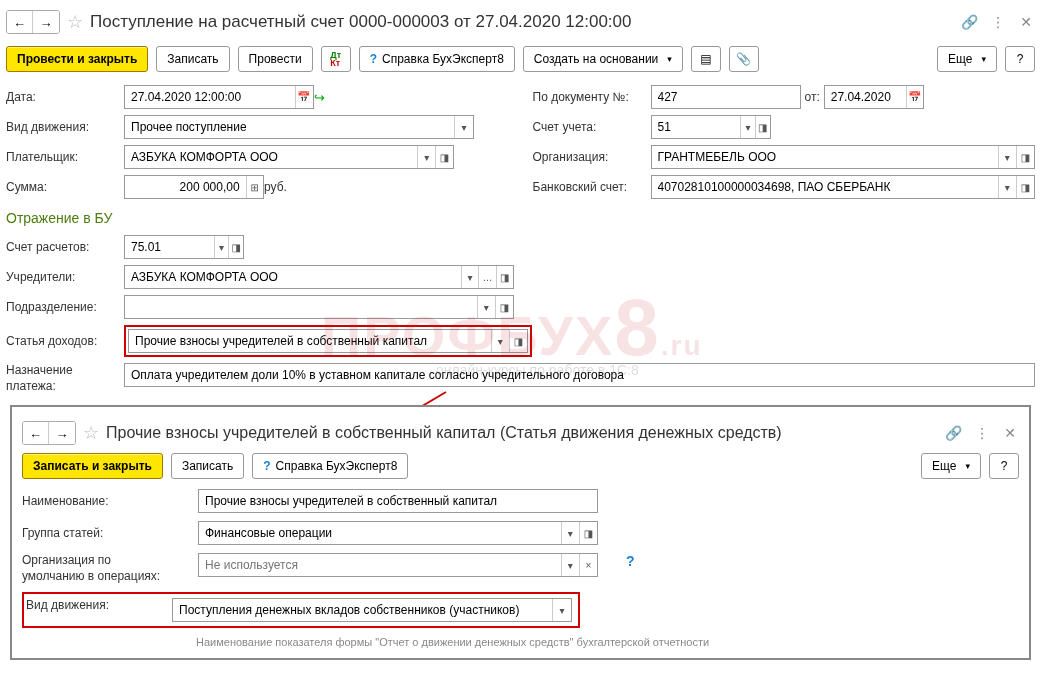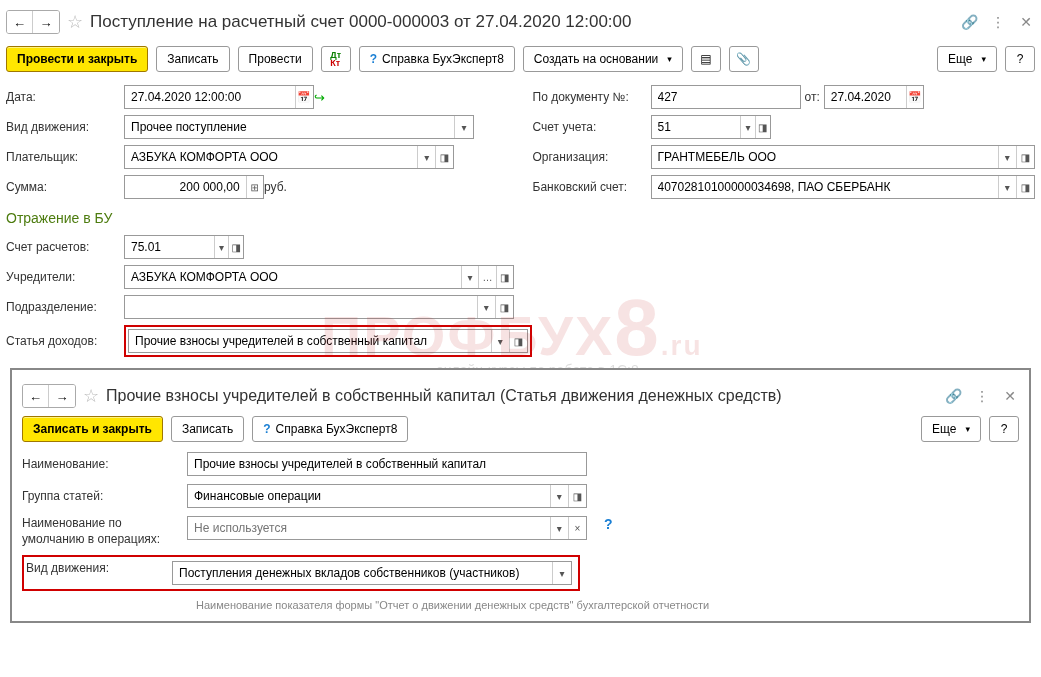--- a/index.html
+++ b/index.html
@@ -34,21 +34,21 @@
 .q-icon { color: #1a7fd4; font-weight: bold; }
 .green-arrow { color:#0a0; font-size: 13px; }
 .dtktbtn { font-size:9px; line-height:8px; text-align:left; }
 .dtktbtn .dt{ color:#0a8000; font-weight:bold; }
 .dtktbtn .kt{ color:#c00; font-weight:bold; }
 .watermark { position:absolute; font-size:56px; color:#c02020; opacity:0.12; font-weight:bold; pointer-events:none; letter-spacing:2px; }
 .watermark .eight{ font-size:80px; }
 .watermark-sub { position:absolute; font-size:14px; color:#444; opacity:0.18; pointer-events:none; }
 .connector { stroke:#d00000; stroke-width:2; }
 .popup-row .label2 { width: 152px; display:inline-block; font-size:12px; }
-.popup-row { display:flex; align-items:center; gap:13px; padding:4px 0; }
+.popup-row { display:flex; align-items:center; gap:24px; padding:4px 0; }
 </style>
 </head>
 <body>
 
 <div class="window">
 
   <div class="titlebar">
     <div class="nav-group">
       <button class="nav-btn">←</button>
       <button class="nav-btn">→</button>
@@ -193,20 +193,26 @@
       <div class="label">Статья доходов:</div>
       <span class="red-box">
         <div class="field" style="width:400px">
           <input type="text" value="Прочие взносы учредителей в собственный капитал" style="">
           <div class="addon">▾</div>
           <div class="addon">◨</div>
         </div>
       </span>
     </div>
 
+    <div class="form-row" style="align-items:flex-start">
+      <div class="label" style="line-height:1.3">Назначение платежа:</div>
+      <div class="field" style="flex:1">
+        <input type="text" value="Оплата учредителем доли 10% в уставном капитале согласно учредительного договора" style="">
+      </div>
+    </div>
 
     <svg style="position:absolute; left:330px; top:155px; pointer-events:none" width="120" height="80">
       <line x1="110" y1="5" x2="0" y2="70" class="connector"></line>
     </svg>
   </div>
 
   <div class="popup-window">
     <div class="titlebar" style="padding-bottom:6px">
       <div class="nav-group">
         <button class="nav-btn">←</button>
@@ -244,21 +250,21 @@
       <span class="label2">Группа статей:</span>
       <div class="field" style="width:400px">
         <input type="text" value="Финансовые операции" style="">
         <div class="addon">▾</div>
         <div class="addon">◨</div>
       </div>
     </div>
 
     <div class="popup-row" style="align-items:flex-start">
       <span class="label2" style="line-height:1.3">
-        <span>Наименование по</span><br><span>умолчанию в операциях:</span>
+        <span>Организация по</span><br><span>умолчанию в операциях:</span>
       </span>
       <div class="field" style="width:400px">
         <input type="text" style="color: #0c4a6e;" placeholder="Не используется">
         <div class="addon">▾</div>
         <div class="addon">×</div>
       </div>
       <span class="q-icon" style="font-size:14px; padding-left:4px">?</span>
     </div>
 
     <div class="popup-row">

